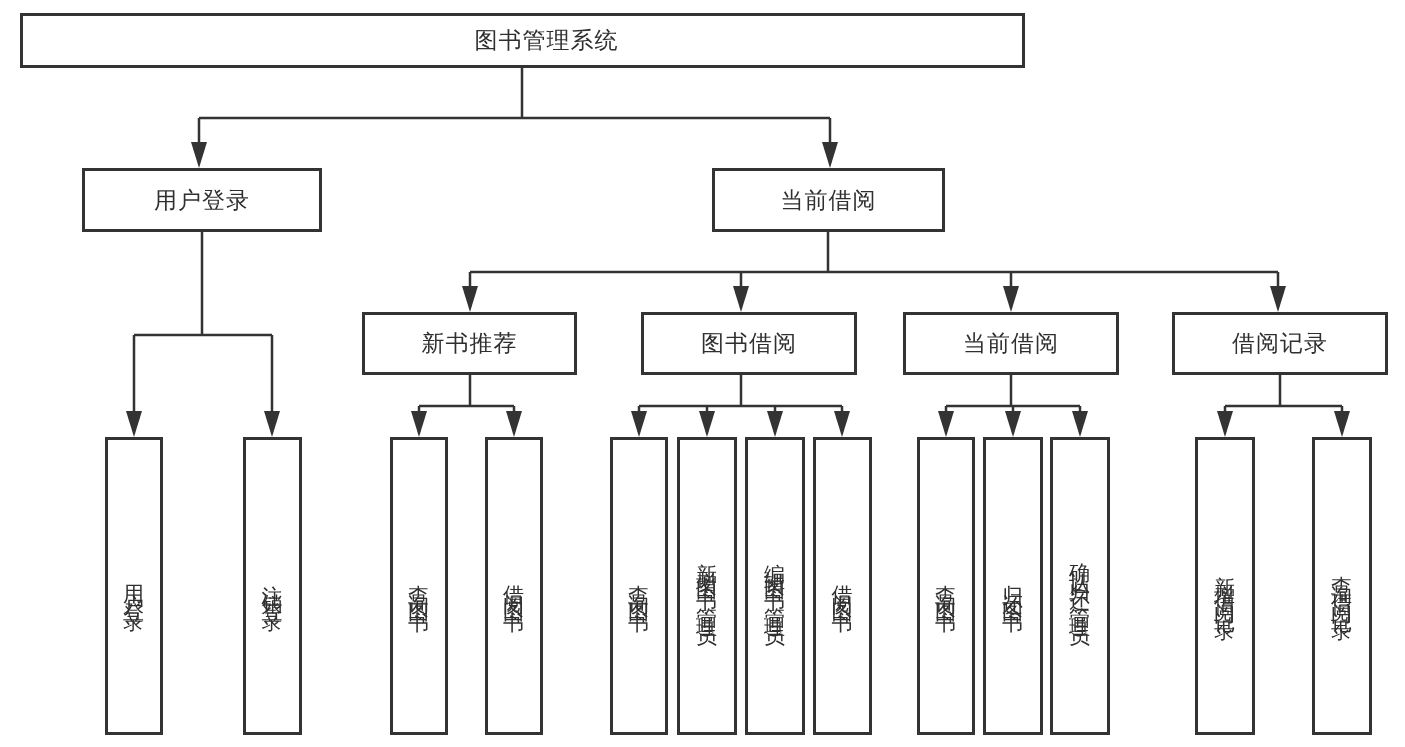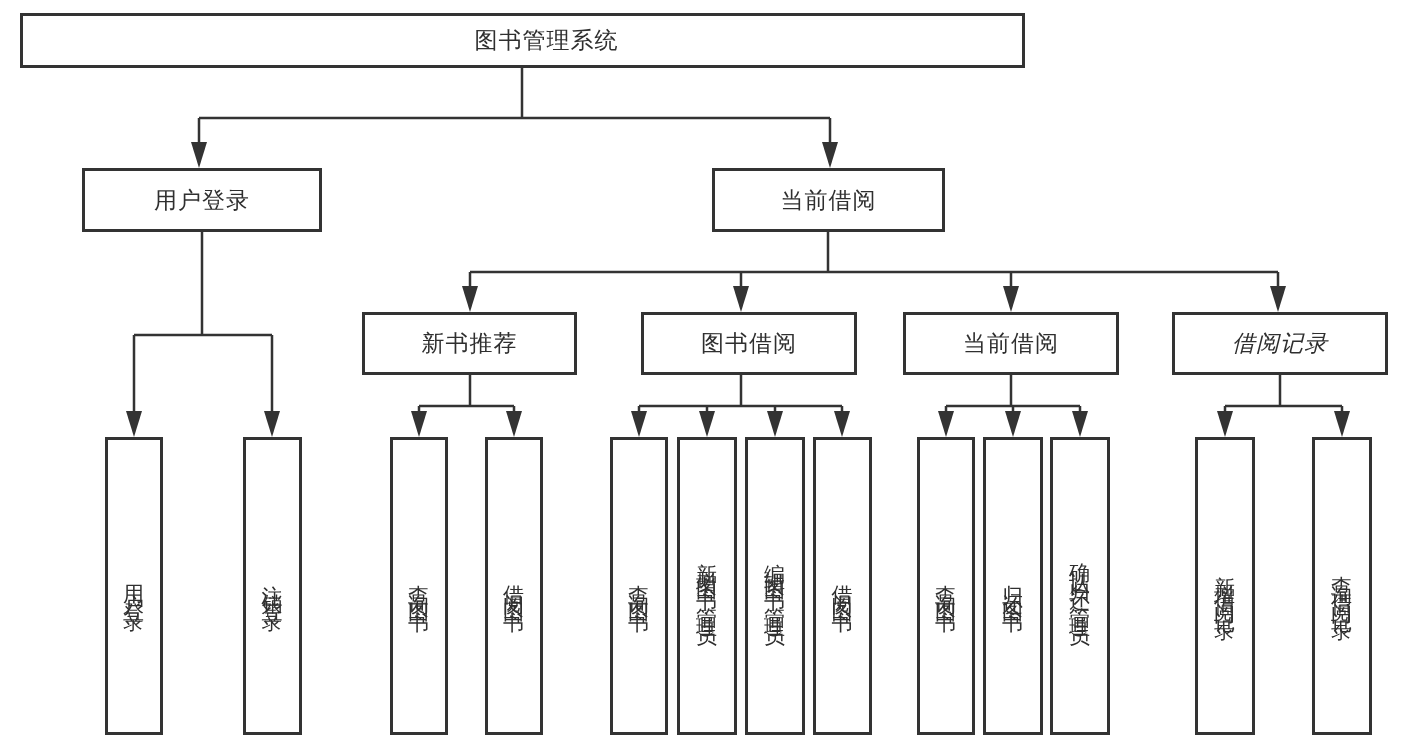--- a/index.html
+++ b/index.html
@@ -85,21 +85,21 @@
   </svg>
 
   <div class="node h" style="left:20px; top:13px; width:1005px; height:55px;padding-left:48px;">图书管理系统</div>
 
   <div class="node h" style="left:82px; top:168px; width:240px; height:64px;">用户登录</div>
   <div class="node h" style="left:712px; top:168px; width:233px; height:64px;">当前借阅</div>
 
   <div class="node h" style="left:362px; top:312px; width:215px; height:63px;text-align:right;">新书推荐</div>
   <div class="node h" style="left:633px; top:312px; width:216px; height:63px;margin-left:8px;">图书借阅</div>
   <div class="node h" style="left:903px; top:312px; width:216px; height:63px;">当前借阅</div>
-  <div class="node h" style="left:1172px; top:312px; width:216px; height:63px;font-style:italic;">借阅记录</div>
+  <div class="node h" style="left:1172px; top:312px; width:216px; height:63px;">借阅记录</div>
 
   <div class="node v" style="left:105px; top:437px; width:58px; height:298px;">用户登录</div>
   <div class="node v" style="left:243px; top:437px; width:59px; height:298px;">注销登录</div>
 
   <div class="node v" style="left:390px; top:437px; width:58px; height:298px;">查询图书</div>
   <div class="node v" style="left:485px; top:437px; width:58px; height:298px;">借阅图书</div>
 
   <div class="node v" style="left:610px; top:437px; width:58px; height:298px;">查询图书</div>
   <div class="node v" style="left:677px; top:437px; width:60px; height:298px;">新增图书（管理员）</div>
   <div class="node v" style="left:745px; top:437px; width:60px; height:298px;">编辑图书（管理员）</div>

